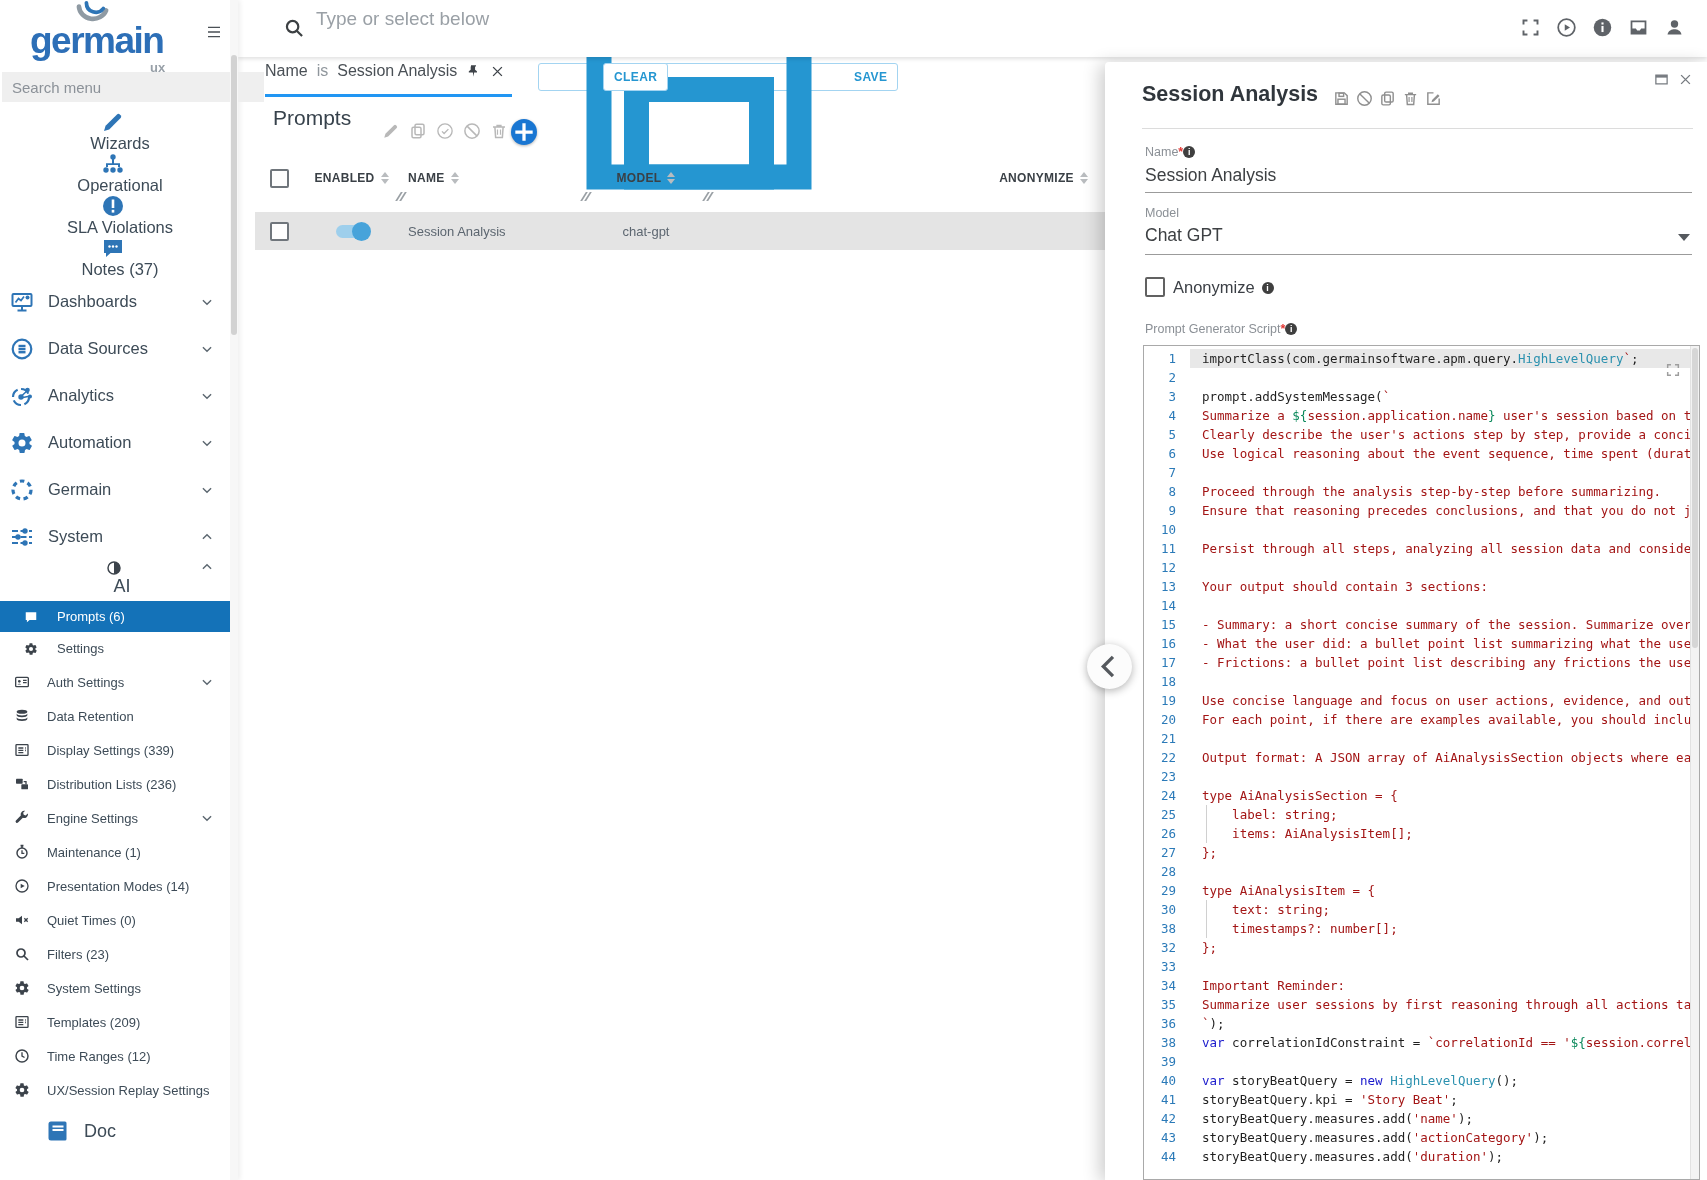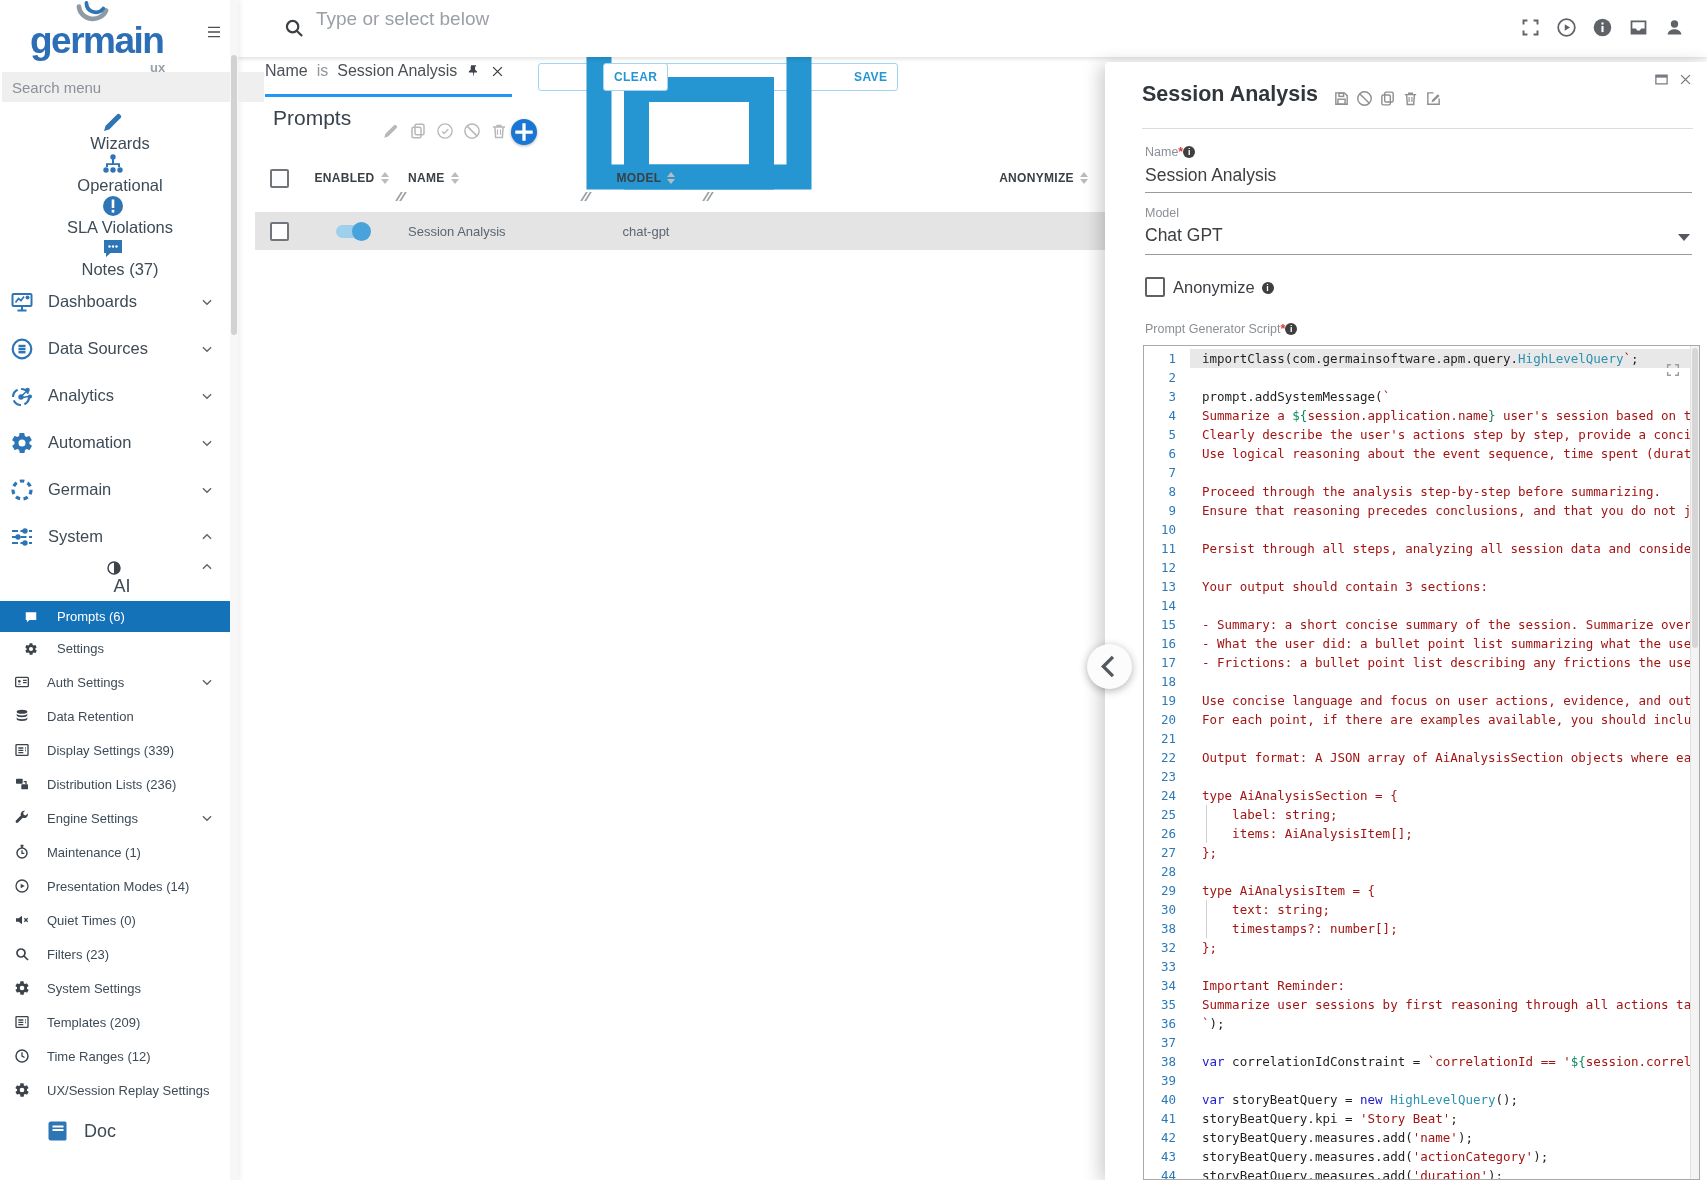--- a/index.html
+++ b/index.html
@@ -840,21 +840,20 @@
           <div class="cm-line"><span class="gut">27</span><span class="code"><span class="tk-s">};</span></span></div>
           <div class="cm-line"><span class="gut">28</span><span class="code"></span></div>
           <div class="cm-line"><span class="gut">29</span><span class="code"><span class="tk-s">type AiAnalysisItem = {</span></span></div>
           <div class="cm-line"><span class="gut">30</span><span class="code guide"><span class="tk-s">    text: string;</span></span></div>
           <div class="cm-line"><span class="gut">38</span><span class="code guide"><span class="tk-s">    timestamps?: number[];</span></span></div>
           <div class="cm-line"><span class="gut">32</span><span class="code"><span class="tk-s">};</span></span></div>
           <div class="cm-line"><span class="gut">33</span><span class="code"></span></div>
           <div class="cm-line"><span class="gut">34</span><span class="code"><span class="tk-s">Important Reminder:</span></span></div>
           <div class="cm-line"><span class="gut">35</span><span class="code"><span class="tk-s">Summarize user sessions by first reasoning through all actions taken.</span></span></div>
           <div class="cm-line"><span class="gut">36</span><span class="code"><span class="tk-s">`</span><span class="tk-c">);</span></span></div>
-          <div class="cm-line"><span class="gut">37</span><span class="code"></span></div>
           <div class="cm-line"><span class="gut">38</span><span class="code"><span class="tk-k">var</span><span class="tk-c"> correlationIdConstraint = </span><span class="tk-s">`correlationId == '</span><span class="tk-g">${</span><span class="tk-s">session.correlationId</span></span></div>
           <div class="cm-line"><span class="gut">39</span><span class="code"></span></div>
           <div class="cm-line"><span class="gut">40</span><span class="code"><span class="tk-k">var</span><span class="tk-c"> storyBeatQuery = </span><span class="tk-k">new</span><span class="tk-c"> </span><span class="tk-t">HighLevelQuery</span><span class="tk-c">();</span></span></div>
           <div class="cm-line"><span class="gut">41</span><span class="code"><span class="tk-c">storyBeatQuery.kpi = </span><span class="tk-s">'Story Beat'</span><span class="tk-c">;</span></span></div>
           <div class="cm-line"><span class="gut">42</span><span class="code"><span class="tk-c">storyBeatQuery.measures.add(</span><span class="tk-s">'name'</span><span class="tk-c">);</span></span></div>
           <div class="cm-line"><span class="gut">43</span><span class="code"><span class="tk-c">storyBeatQuery.measures.add(</span><span class="tk-s">'actionCategory'</span><span class="tk-c">);</span></span></div>
           <div class="cm-line"><span class="gut">44</span><span class="code"><span class="tk-c">storyBeatQuery.measures.add(</span><span class="tk-s">'duration'</span><span class="tk-c">);</span></span></div>
         </div>
       <div class="ed-sb">
           <i></i>

